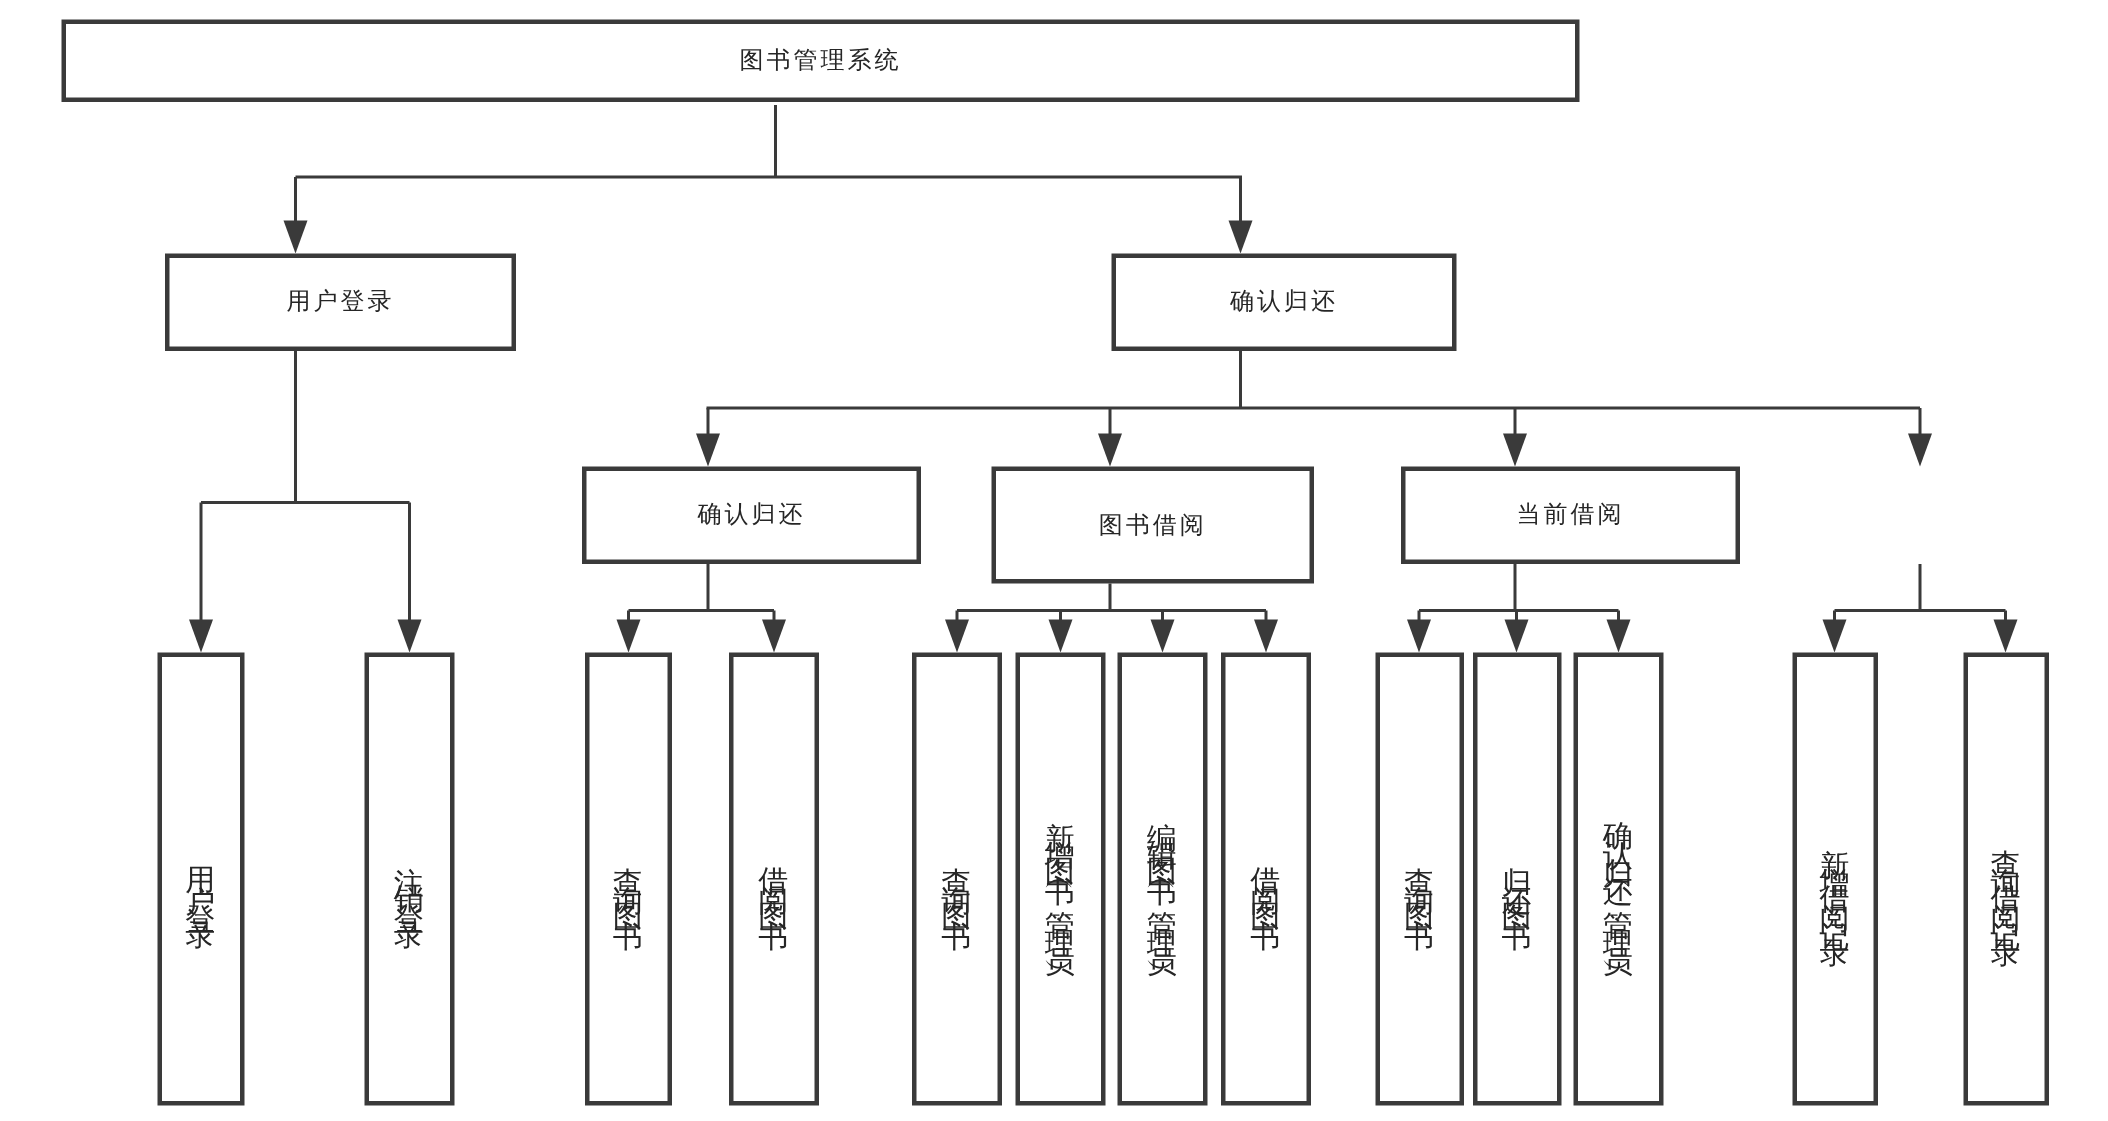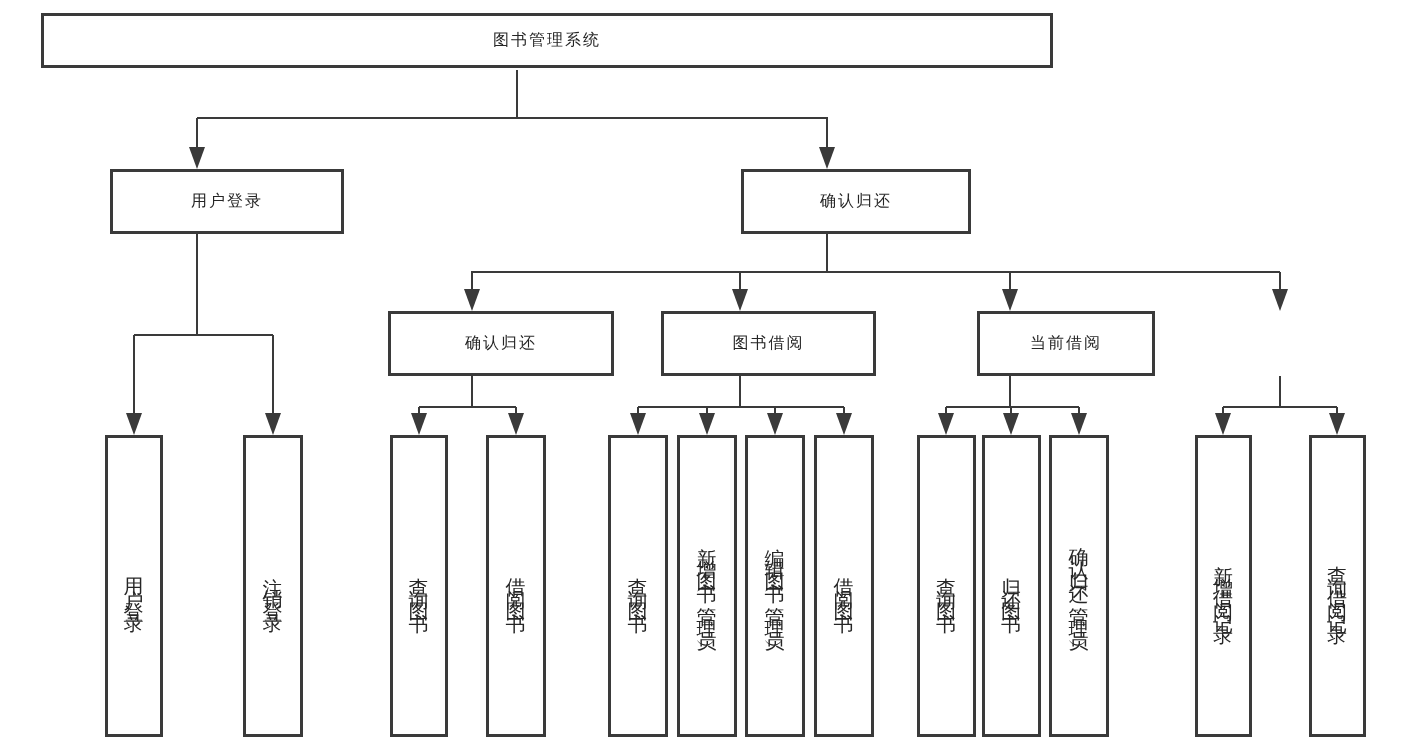--- a/index.html
+++ b/index.html
@@ -44,22 +44,22 @@
 <body>
 
 <div class="stage">
 
   <div class="hnode" style="left:12px;top:13px;width:1012px;height:55px;">图书管理系统</div>
 
   <div class="hnode" style="left:81px;top:169px;width:234px;height:65px;">用户登录</div>
   <div class="hnode" style="left:712px;top:169px;width:230px;height:65px;">确认归还</div>
 
   <div class="hnode" style="left:359px;top:311px;width:226px;height:65px;">确认归还</div>
-  <div class="hnode" style="left:632px;top:311px;width:215px;height:65px;">图书借阅</div>
-  <div class="hnode" style="left:948px;top:311px;width:178px;height:65px;">当前借阅</div>
+  <div class="hnode" style="left:632px;top:311px;width:215px;height:78px;">图书借阅</div>
+  <div class="hnode" style="left:905px;top:311px;width:226px;height:65px;">当前借阅</div>
 
   <div class="leaf" style="left:105px;top:435px;width:58px;height:302px;">
     <span>用户登录</span>
     </div>
   <div class="leaf" style="left:243px;top:435px;width:60px;height:302px;">
     <span>注销登录</span>
     </div>
 
   <div class="leaf" style="left:390px;top:435px;width:58px;height:302px;">
     <span>查询图书</span>

